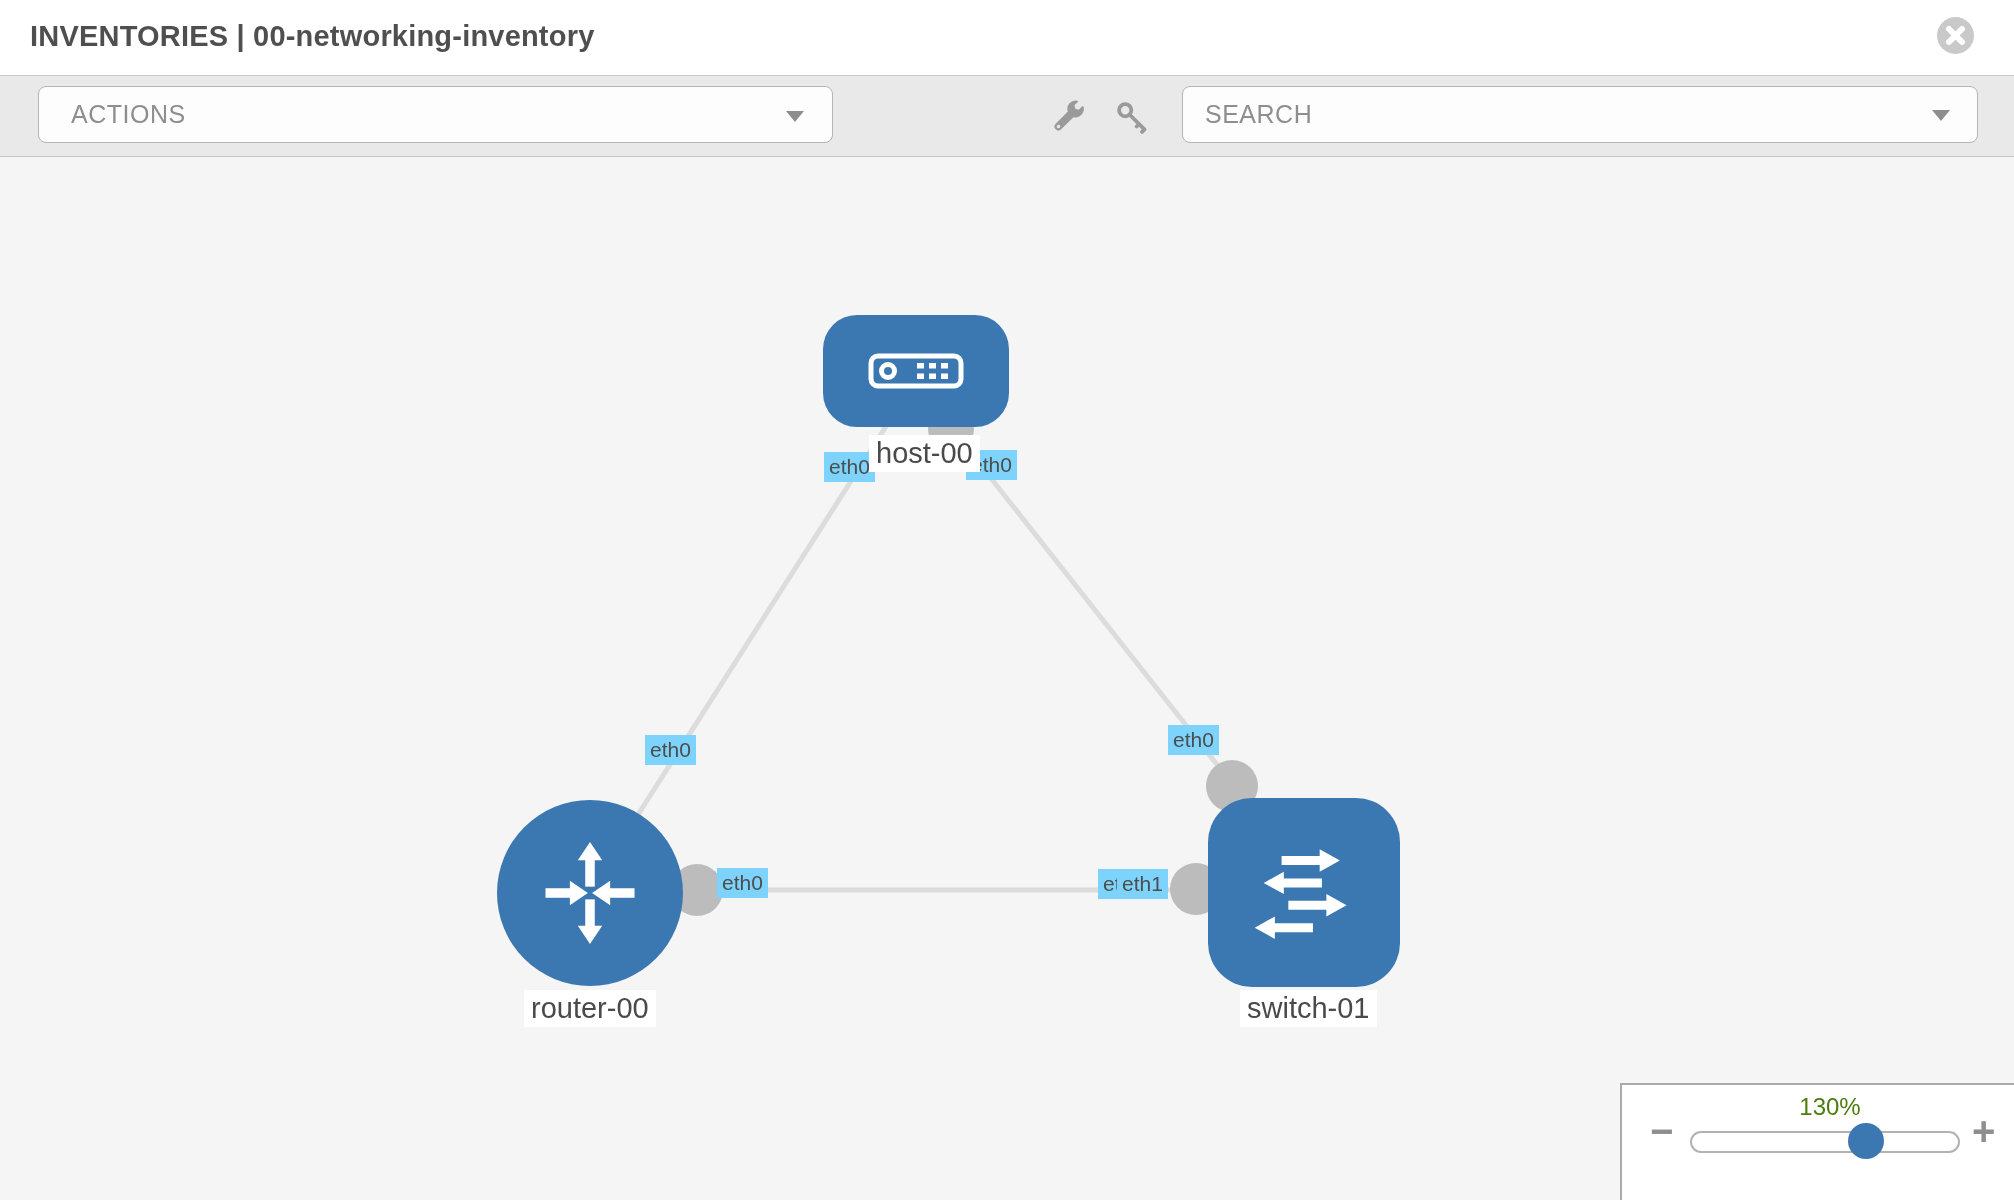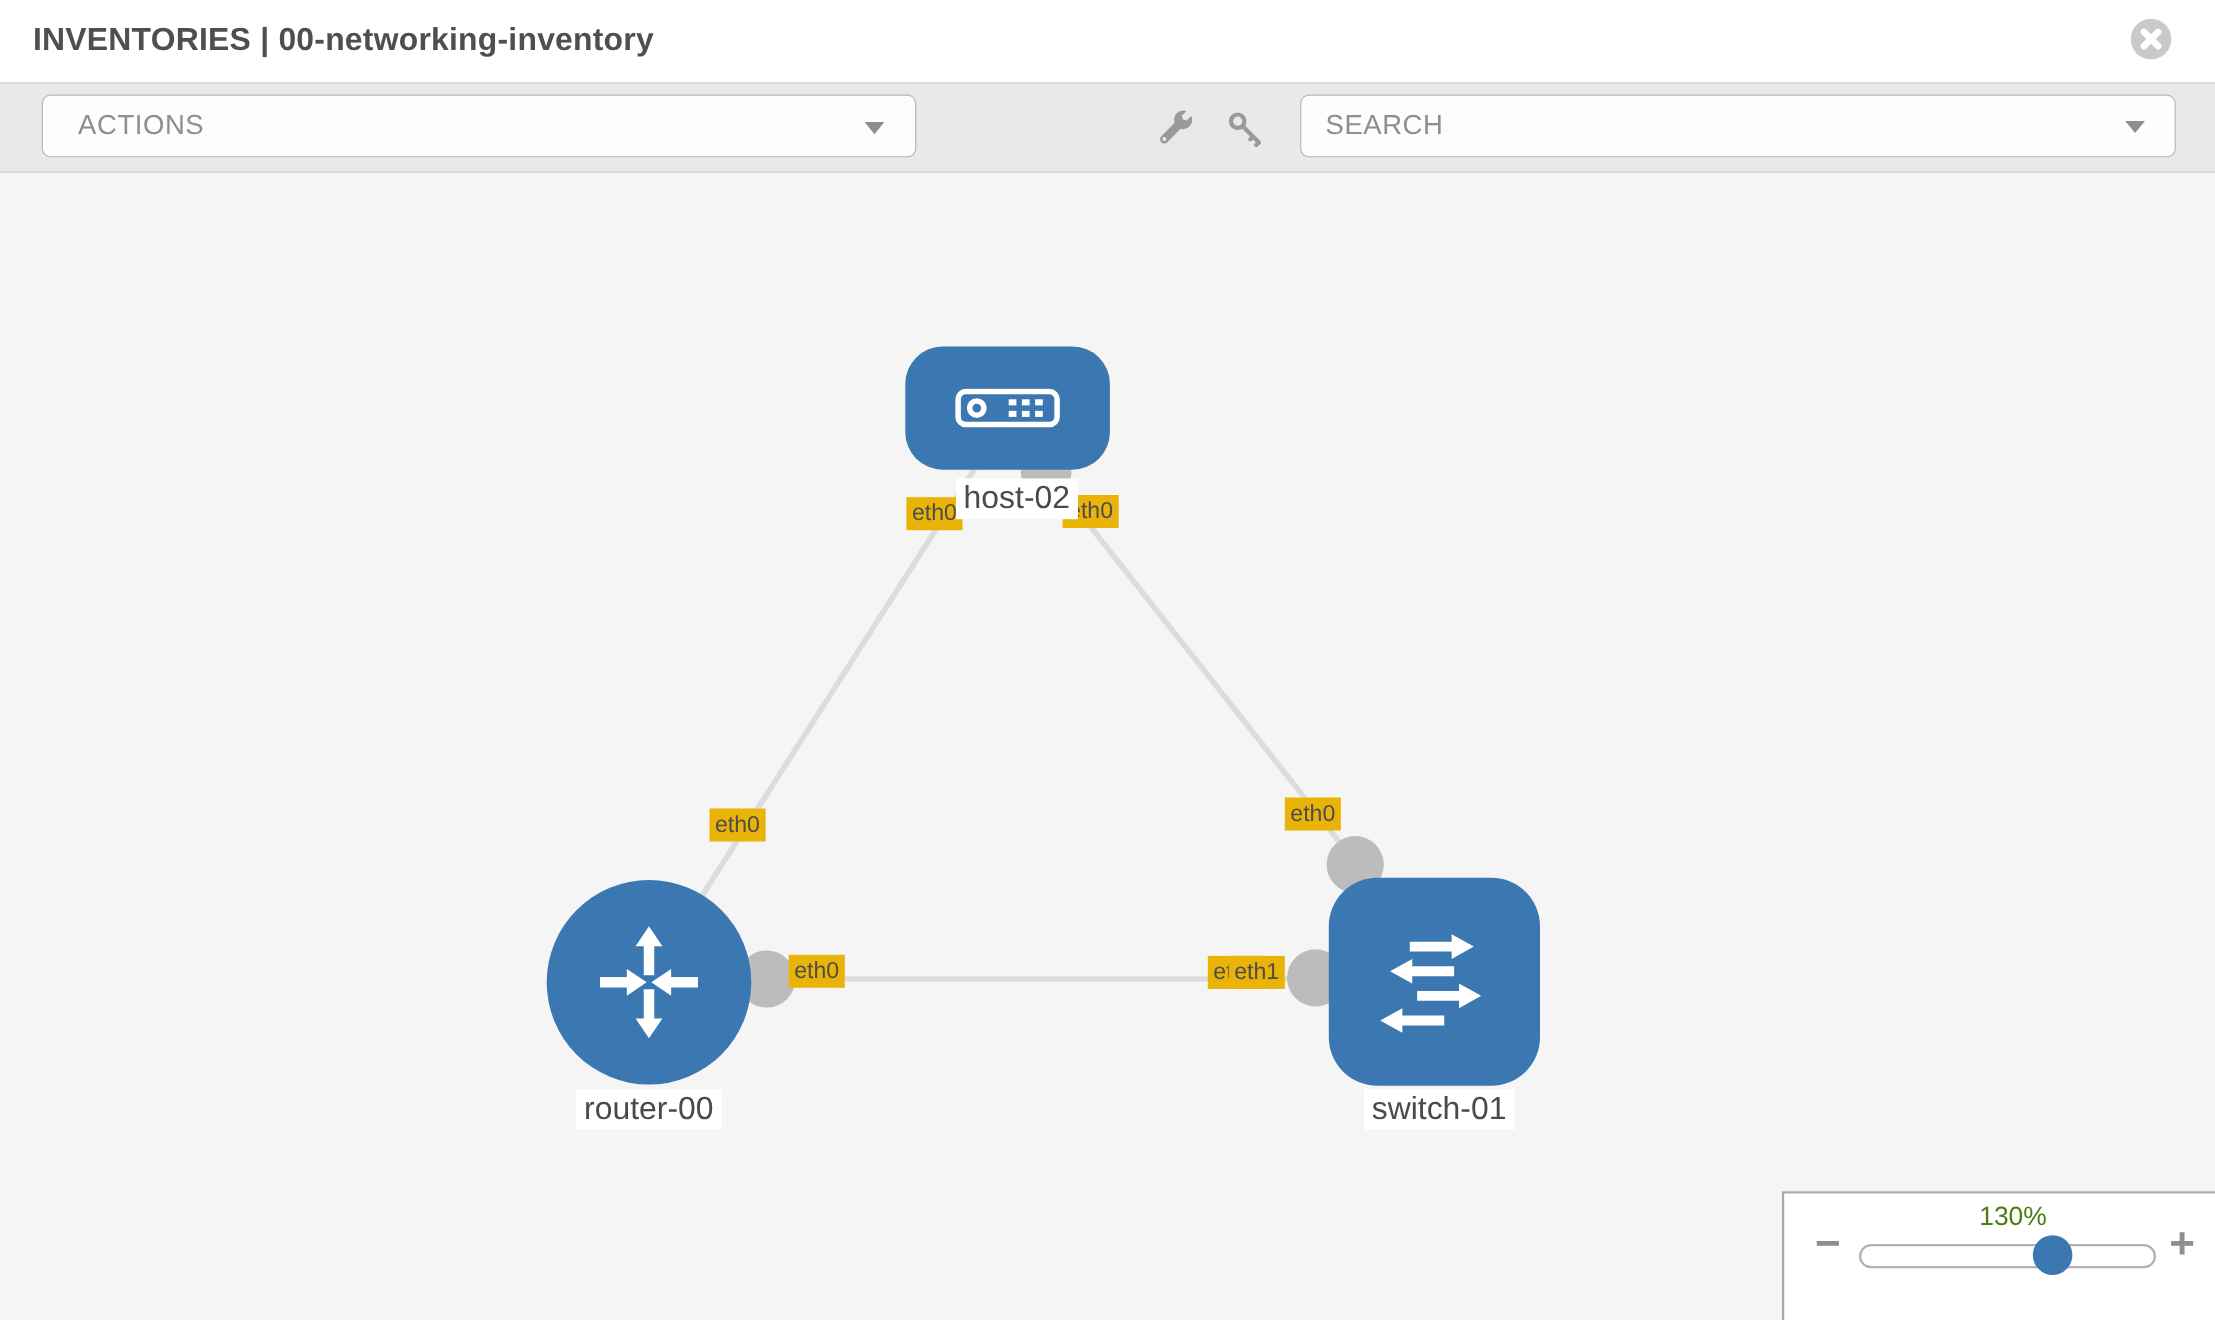--- a/index.html
+++ b/index.html
@@ -27,21 +27,21 @@
 
   
   .canvas { position: absolute; left: 0; top: 157px; width: 2014px; height: 1043px; background: #f5f5f5; }
   .edges-svg { position: absolute; left: 0; top: 0; width: 2014px; height: 1043px; }
 
   .node { position: absolute; background: #3b78b2; display: flex; align-items: center; justify-content: center; z-index: 2; cursor: pointer; }
   .node-host   { left: 823px;  top: 158px; width: 186px; height: 112px; border-radius: 34px; }
   .node-router { left: 497px;  top: 643px; width: 186px; height: 186px; border-radius: 50%; }
   .node-switch { left: 1208px; top: 641px; width: 192px; height: 189px; border-radius: 44px; }
 
-  .chip { position: absolute; background: #eab308; color: #4d4d4d; font-size: 21px; padding: 3px 5px; z-index: 3; white-space: nowrap; }
+  .chip { position: absolute; background: #7dd3fc; color: #4d4d4d; font-size: 21px; padding: 3px 5px; z-index: 3; white-space: nowrap; }
   .name-chip { position: absolute; background: #ffffff; color: #4a4a4a; font-size: 29px; padding: 2px 7px; z-index: 4; white-space: nowrap; }
 
   
   .zoom-panel { position: absolute; left: 1620px; top: 926px; width: 400px; height: 130px; background: #ffffff; border: 2px solid #ababab; z-index: 5; }
   .zoom-value { position: absolute; left: 138px; top: 8px; width: 140px; text-align: center; font-size: 24px; color: #4d7c0f; }
   .zoom-minus, .zoom-plus { position: absolute; top: 26px; font-size: 40px; font-weight: bold; color: #8e8e8e; cursor: pointer; line-height: 40px; }
   .zoom-minus { left: 28px; }
   .zoom-plus  { left: 350px; }
   .zoom-track { position: absolute; left: 68px; top: 46px; width: 270px; height: 22px; background: #ffffff; border: 2px solid #b2b2b2; border-radius: 12px; cursor: pointer; }
   .zoom-thumb { position: absolute; left: 226px; top: 38px; width: 36px; height: 36px; border-radius: 50%; background: #3b78b2; cursor: grab; }
@@ -146,21 +146,21 @@
     </div>
 
     <span class="chip" style="left:824px; top:295px;">eth0</span>
     <span class="chip" style="left:966px; top:293px;">eth0</span>
     <span class="chip" style="left:645px; top:578px;">eth0</span>
     <span class="chip" style="left:1168px; top:568px;">eth0</span>
     <span class="chip" style="left:717px; top:711px;">eth0</span>
     <span class="chip" style="left:1098px; top:712px;">eth1</span>
     <span class="chip" style="left:1117px; top:712px;">eth1</span>
 
-    <span class="name-chip" style="left:869px; top:278px;">host-02</span>
+    <span class="name-chip" style="left:869px; top:278px;">host-00</span>
     <span class="name-chip" style="left:524px; top:833px;">router-00</span>
     <span class="name-chip" style="left:1240px; top:833px;">switch-01</span>
 
     <div class="zoom-panel">
       <div class="zoom-value">130%</div>
       <div class="zoom-minus">−</div>
       <div class="zoom-track"></div>
       <div class="zoom-thumb"></div>
       <div class="zoom-plus">+</div>
     </div>

